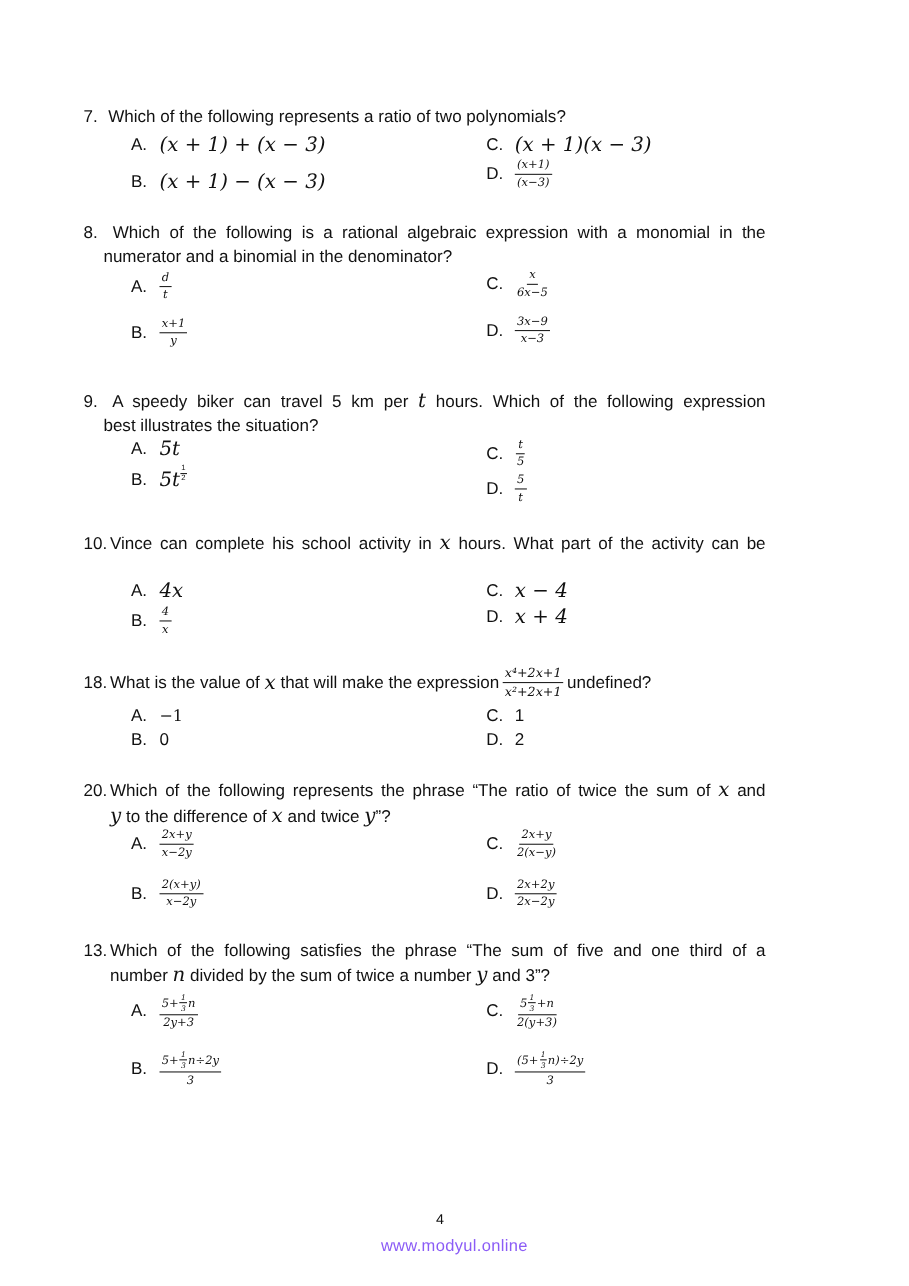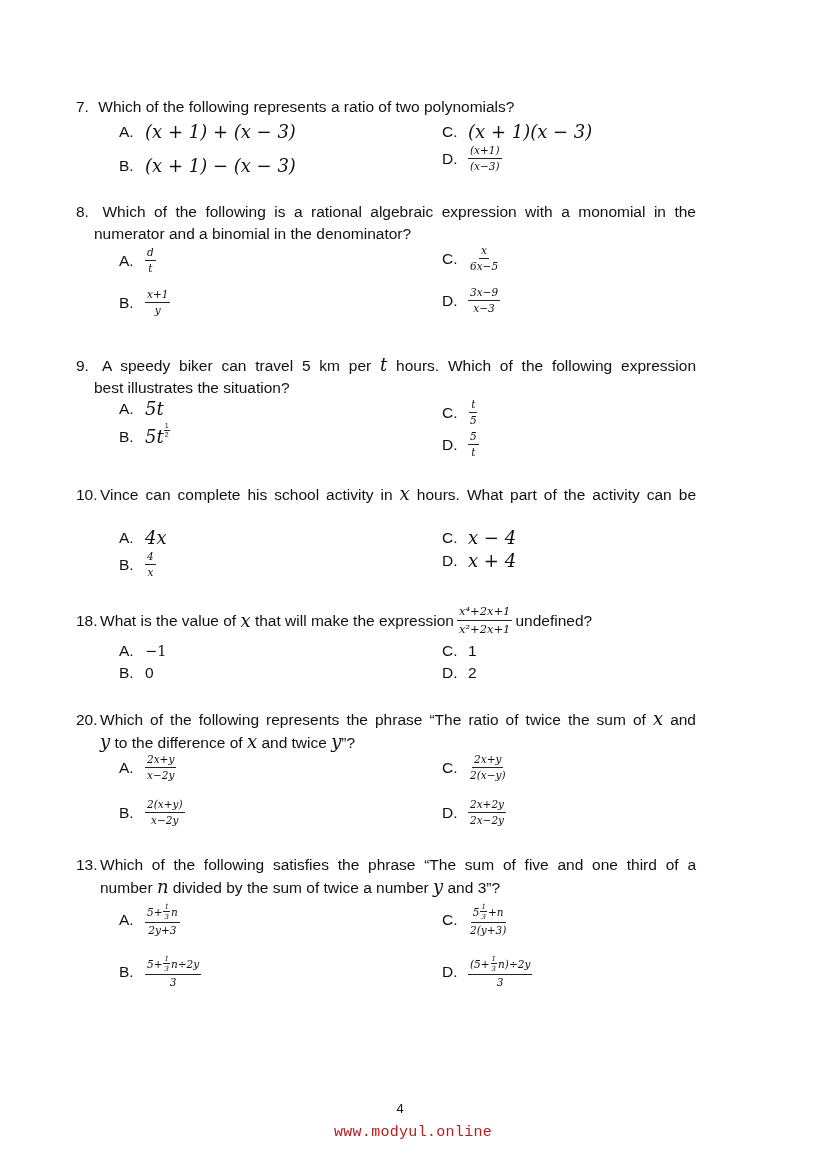--- a/index.html
+++ b/index.html
@@ -15,21 +15,21 @@
   .opt .lbl { display: inline-block; width: 26px; }
   .frac { display: inline-flex; flex-direction: column; align-items: center; vertical-align: middle;
           font-family: "DejaVu Serif", serif; font-size: 10.5px; line-height: 13px; margin-left: 0px; }
   .frac .nu { padding: 0 2px 1px 2px; border-bottom: 1px solid #222; white-space: nowrap; }
   .frac .de { padding: 1px 2px 0 2px; white-space: nowrap; }
   .it { font-style: italic; }
   .small-frac { display: inline-flex; flex-direction: column; align-items: center; vertical-align: middle;
           font-size: 7px; line-height: 8px; }
   .small-frac .nu { border-bottom: 0.8px solid #222; padding: 0 1px; }
   .footer-page { position: absolute; top: 1101px; left: 0; width: 800px; text-align: center; font-size: 13px; color: #111; }
-  .footer-wm { position: absolute; top: 1124px; left: 0; width: 826px; text-align: center; font-size: 15px; color: #b91c1c; letter-spacing: 0.3px; font-family: Liberation Mono, monospace; }
+  .footer-wm { position: absolute; top: 1124px; left: 0; width: 826px; text-align: center; font-size: 15px; color: #8b5cf6; letter-spacing: 0.3px; }
 </style>
 </head>
 <body>
 
 <div class="q" style="top:96px;">
   <span class="stem"><span class="num">7.</span> <span>Which of the following represents a ratio of two polynomials?</span></span>
 </div>
 <div class="opt" style="top:121px; left:119px;">
   <span class="lbl">A.</span>
   <span class="m">(x + 1) + (x − 3)</span>

